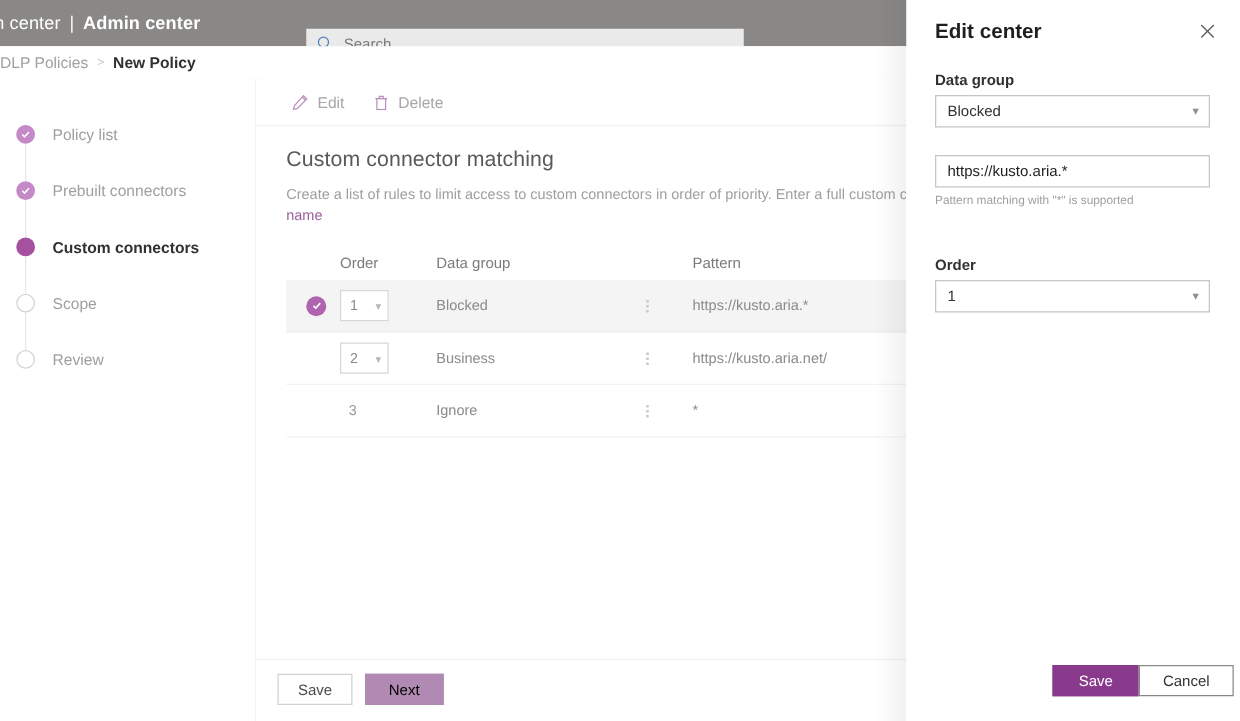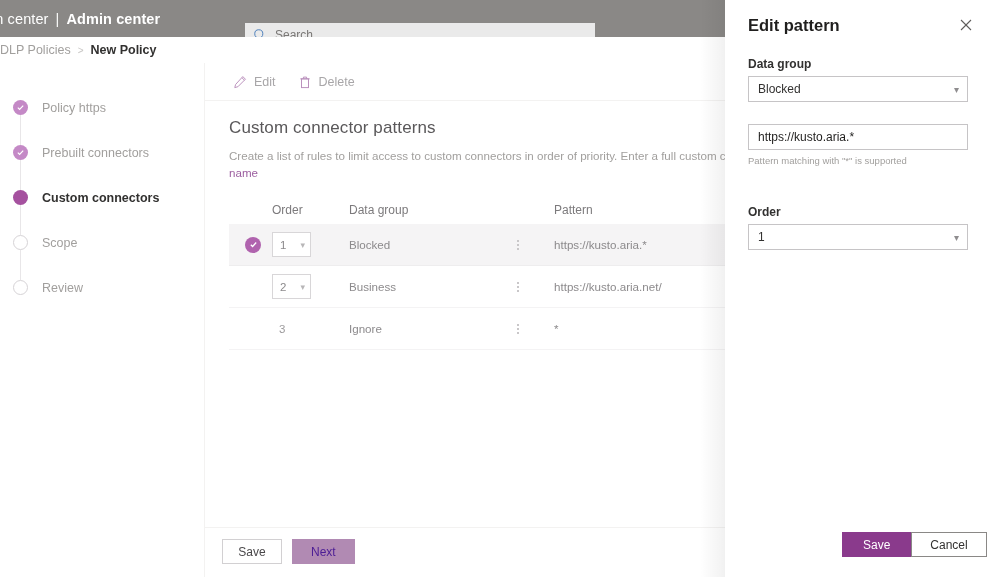--- a/index.html
+++ b/index.html
@@ -128,21 +128,21 @@
   .footer-line {
     position: absolute; left: 205px; top: 527px; width: 787px; height: 1px; background:#f3f2f1;
   }
   .footer-btns { position: absolute; left: 222px; top: 539px; display: flex; gap: 10px; }
   .btn {
     height: 25px; min-width: 60px; font-size: 12px; display: flex;
     align-items: center; justify-content: center; cursor: default;
     font-family: "Liberation Sans", sans-serif;
   }
   .btn-sec { background: #fff; border: 1px solid #d2d0d2; color: #4a484a; padding: 0 14px; }
-  .btn-next { background: #b18ab3; color: #4c1d95; border: 1px solid #b18ab3; padding: 0 18px; }
+  .btn-next { background: #b18ab3; color: #000000; border: 1px solid #b18ab3; padding: 0 18px; }
 
   
   .panel-shadow {
     position: absolute; left: 700px; top: 0; width: 25px; height: 577px;
     background: linear-gradient(to right, rgba(0,0,0,0) 0%, rgba(0,0,0,0.055) 100%);
     pointer-events: none;
   }
   .panel {
     position: absolute; left: 725px; top: 0; width: 267px; height: 577px;
     background: #ffffff;
@@ -202,21 +202,21 @@
 
   <div class="sidebar">
     <div class="steps">
 
       <div class="step">
         <span class="bullet done">
           <svg class="tick" viewBox="0 0 10 10">
               <polyline points="2,5.2 4,7.2 8,2.8" fill="none" stroke="#fff" stroke-width="1.3"></polyline>
             </svg>
         </span>
-        <span class="label">Policy https</span>
+        <span class="label">Policy list</span>
         <span class="connector"></span>
       </div>
 
       <div class="step">
         <span class="bullet done">
           <svg class="tick" viewBox="0 0 10 10">
               <polyline points="2,5.2 4,7.2 8,2.8" fill="none" stroke="#fff" stroke-width="1.3"></polyline>
             </svg>
         </span>
         <span class="label">Prebuilt connectors</span>
@@ -257,21 +257,21 @@
         <svg viewBox="0 0 16 16">
           <rect x="4" y="4.4" width="8" height="10" fill="none" stroke="#b98fbb" stroke-width="1.1"></rect>
           <line x1="2.6" y1="4.4" x2="13.4" y2="4.4" stroke="#b98fbb" stroke-width="1.1"></line>
           <path d="M6.2 4.4 V2.4 H9.8 V4.4" fill="none" stroke="#b98fbb" stroke-width="1.1"></path>
         </svg>
         <span>Delete</span>
       </div>
     </div>
 
     <div class="page-head">
-      <div class="page-title">Custom connector patterns</div>
+      <div class="page-title">Custom connector matching</div>
       <div class="page-desc">
         <span>Create a list of rules to limit access to custom connectors in order of priority. Enter a full custom connector U</span>
         <span class="lnk">name</span>
       </div>
     </div>
 
     <div class="table">
 
       <div class="thead">
         <div class="c-check"></div>
@@ -347,21 +347,21 @@
   <div class="footer-line"></div>
   <div class="footer-btns">
     <div class="btn btn-sec">Save</div>
     <div class="btn btn-next">Next</div>
   </div>
 
   <div class="panel-shadow"></div>
   <div class="panel">
 
     <div class="panel-head">
-      <span class="panel-title">Edit pattern</span>
+      <span class="panel-title">Edit center</span>
       <svg class="panel-close" viewBox="0 0 16 16">
         <line x1="3" y1="3" x2="13" y2="13" stroke="#605e5c" stroke-width="1.1"></line>
         <line x1="13" y1="3" x2="3" y2="13" stroke="#605e5c" stroke-width="1.1"></line>
       </svg>
     </div>
 
     <div class="field" style="top:57px;">
       <div class="field-label">Data group</div>
       <div class="select">
         <span>Blocked</span>

